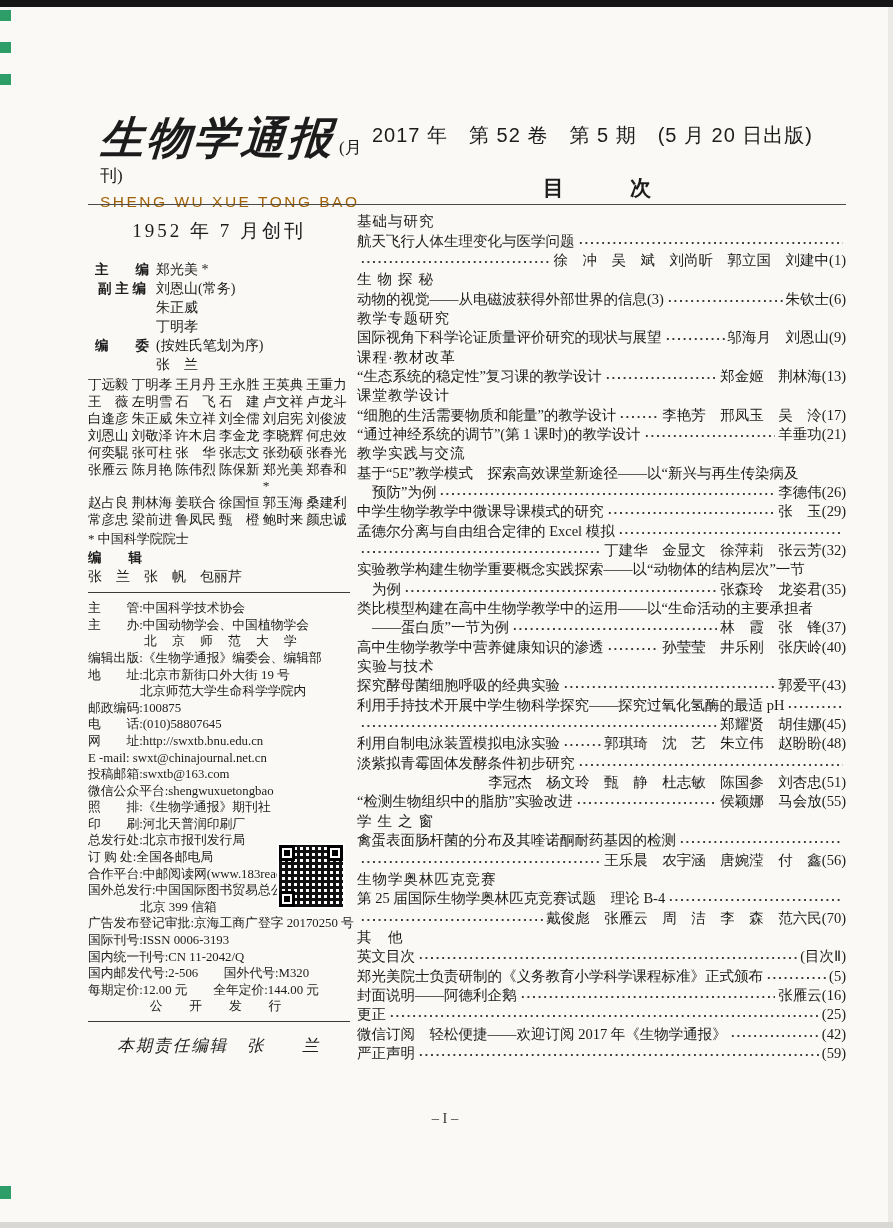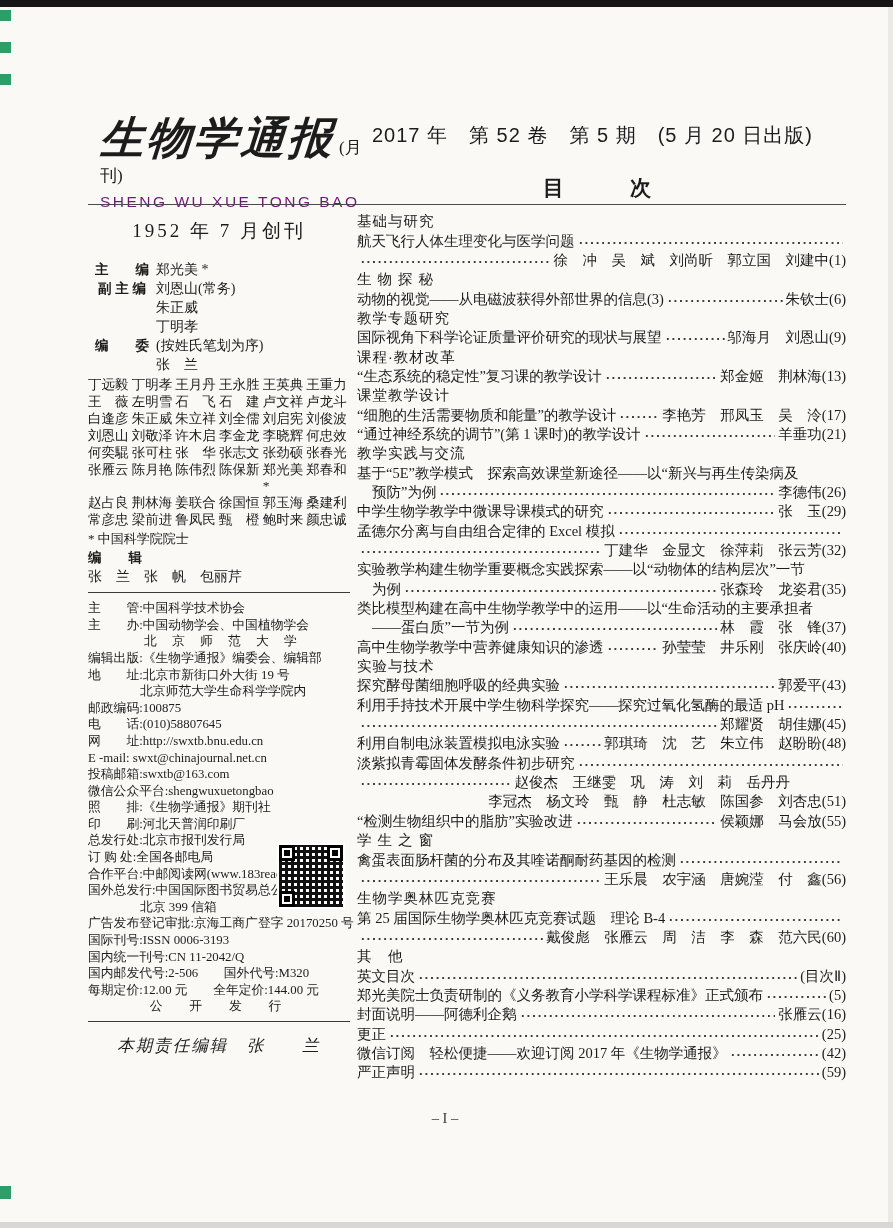--- a/index.html
+++ b/index.html
@@ -11,21 +11,21 @@
   .strip-right{position:absolute;top:7px;bottom:6px;right:0;width:5px;background:#eceae5;}
   .mark{position:absolute;left:0;width:11px;height:11px;background:#2e9e68;}
   .mark.m1{top:10px}.mark.m2{top:42px}.mark.m3{top:74px}.mark.m4{top:1186px;height:13px}
 
   
   .logo-wrap{position:absolute;left:100px;top:112px;width:270px;}
   .logo{font-family:"DejaVu Serif",serif;font-weight:bold;font-style:italic;
         font-size:44px;letter-spacing:3px;line-height:52px;transform:skewX(-4deg);display:inline-block;}
   .logo-note{font-size:17px;font-style:normal;margin-left:4px;}
   .pinyin{font-family:"Liberation Sans",sans-serif;font-size:15.5px;letter-spacing:2.5px;
-          margin-top:6px;color:#701a75;}
+          margin-top:6px;color:#a16207;}
   .issue-line{position:absolute;left:372px;top:122px;width:470px;
           font-family:"Liberation Sans",sans-serif;font-size:20px;letter-spacing:1px;}
   .head-rule{position:absolute;left:88px;top:204px;width:758px;border-top:1.6px solid #4a4a4a;}
   .toc-title{position:absolute;left:357px;top:174px;width:488px;text-align:center;
           font-family:"Liberation Sans",sans-serif;font-weight:bold;font-size:21px;letter-spacing:8px;}
 
   
   .left-col{position:absolute;left:88px;top:210px;width:262px;}
   .founded{font-size:19px;text-align:center;letter-spacing:3px;margin:8px 0 16px;}
   .ed-line{font-size:14px;line-height:19px;white-space:nowrap;}
@@ -414,24 +414,20 @@
         <span class="toc-left">利用自制电泳装置模拟电泳实验</span>
         <span class="toc-lead"></span>
         <span class="toc-right">郭琪琦　沈　艺　朱立伟　赵盼盼(48)</span>
       </div>
 
       <div class="toc-row">
         <span class="toc-left">淡紫拟青霉固体发酵条件初步研究</span>
         <span class="toc-lead"></span>
       </div>
 
-      <div class="toc-row pad-r">
-        <span class="toc-lead"></span>
-        <span class="toc-right">赵俊杰　王继雯　巩　涛　刘　莉　岳丹丹</span>
-      </div>
 
       <div class="toc-row">
         <span class="toc-right">李冠杰　杨文玲　甄　静　杜志敏　陈国参　刘杏忠(51)</span>
       </div>
 
       <div class="toc-row">
         <span class="toc-left">“检测生物组织中的脂肪”实验改进</span>
         <span class="toc-lead"></span>
         <span class="toc-right">侯颖娜　马会放(55)</span>
       </div>
@@ -454,21 +450,21 @@
         <span class="toc-left">生物学奥林匹克竞赛</span>
       </div>
 
       <div class="toc-row">
         <span class="toc-left">第 25 届国际生物学奥林匹克竞赛试题　理论 B-4</span>
         <span class="toc-lead"></span>
       </div>
 
       <div class="toc-row">
         <span class="toc-lead"></span>
-        <span class="toc-right">戴俊彪　张雁云　周　洁　李　森　范六民(60)</span>
+        <span class="toc-right">戴俊彪　张雁云　周　洁　李　森　范六民(70)</span>
       </div>
 
       <div class="toc-row toc-h">
         <span class="toc-left">其　他</span>
       </div>
 
       <div class="toc-row">
         <span class="toc-left">英文目次</span>
         <span class="toc-lead"></span>
         <span class="toc-right">(目次Ⅱ)</span>

